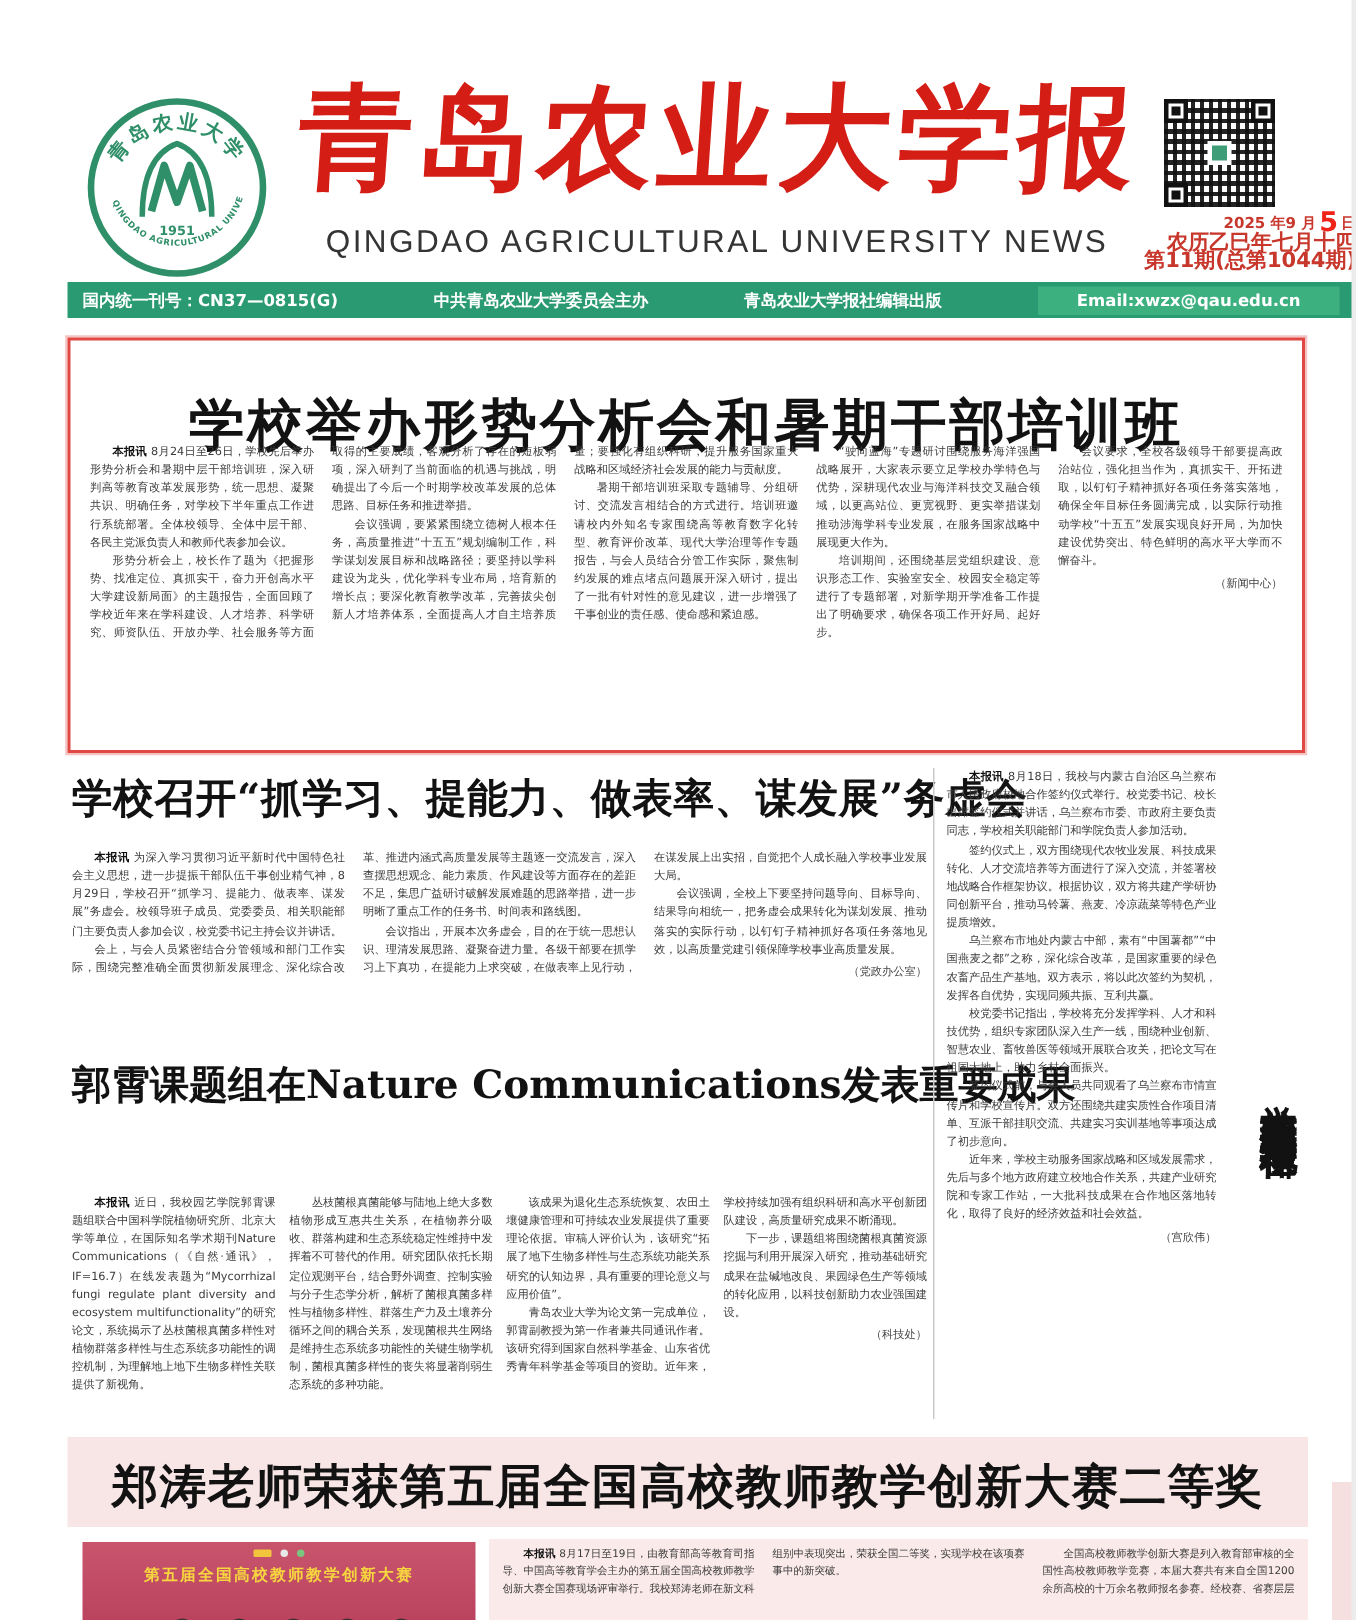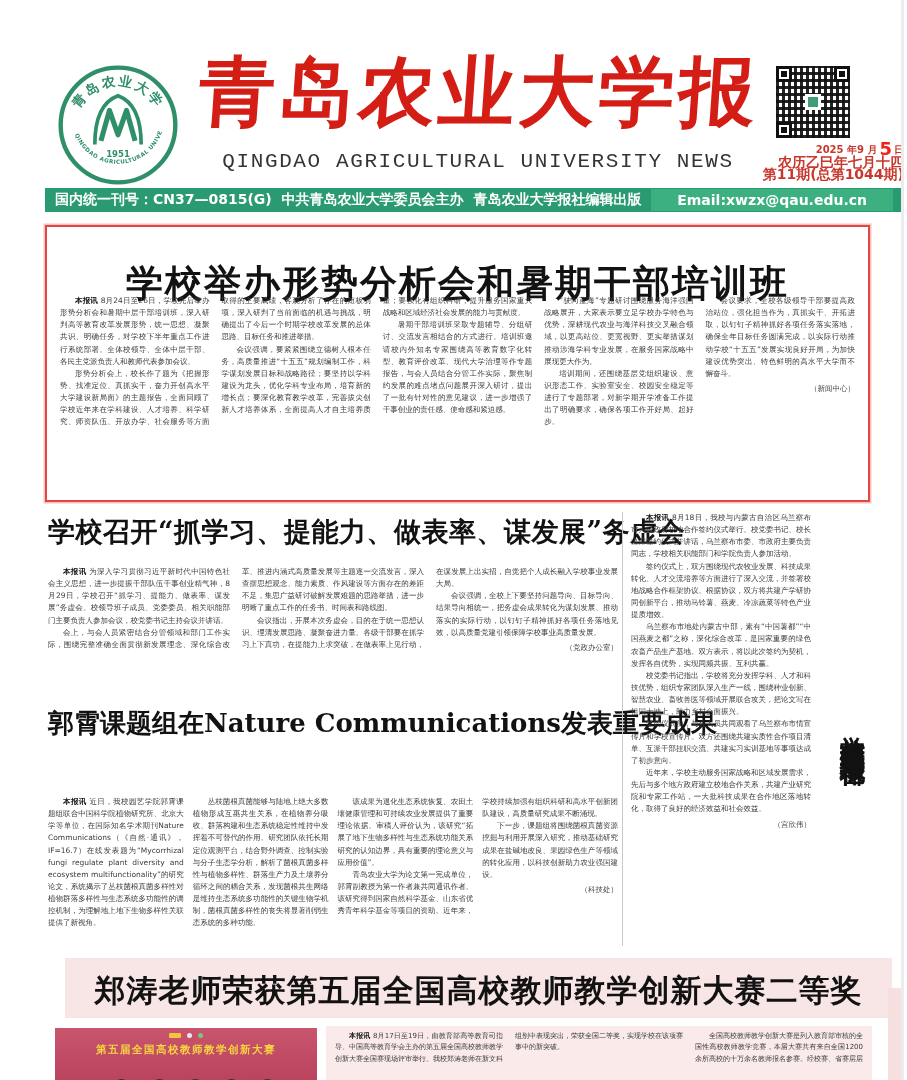--- a/index.html
+++ b/index.html
@@ -9,41 +9,41 @@
   .page{position:relative;width:907px;height:1080px;background:#fff;overflow:hidden;}
   .edge-line{position:absolute;left:901px;top:0;width:3px;height:100%;background:#ececec;}
 
   
   .seal{position:absolute;left:56px;top:64px;width:124px;height:122px;}
   .title-zh{position:absolute;left:186px;top:40px;width:586px;height:108px;
             font-family:"DejaVu Serif","Liberation Serif",serif;font-weight:700;
             font-size:76px;line-height:104px;color:#d41d15;text-align:center;
             letter-spacing:4px;transform:skewX(-4deg);white-space:nowrap;}
   .title-en{position:absolute;left:168px;top:150px;width:620px;
-            font-family:Liberation Mono, monospace;font-size:21px;
+            font-family:Liberation Sans, sans-serif;font-size:21px;
             letter-spacing:1.6px;color:#343434;text-align:center;white-space:nowrap;}
   .qr{position:absolute;left:776px;top:66px;width:74px;height:72px;background:
       repeating-linear-gradient(0deg,rgba(17,17,17,.92) 0 3px,transparent 3px 7px),
       repeating-linear-gradient(90deg,rgba(17,17,17,.92) 0 3px,transparent 3px 6px);
       background-color:#fff;}
   .qr i{position:absolute;display:block;}
   .qr .f{width:10px;height:10px;border:3.5px solid #111;background:#fff;}
   .qr .f::after{content:"";position:absolute;inset:2px;background:#111;}
   .qr .tl{left:0;top:0;} .qr .tr{right:0;top:0;} .qr .bl{left:0;bottom:0;}
   .qr .logo{left:29px;top:28px;width:16px;height:16px;background:#fff;}
   .qr .logo::after{content:"";position:absolute;inset:3px;background:#3f9d78;}
   .dates{position:absolute;left:748px;top:142px;width:156px;text-align:right;color:#c8372c;}
   .d1{font-size:10px;font-weight:700;line-height:13px;}
   .d1 .day{font-size:18px;color:#ef2318;font-weight:700;padding:0 2px;vertical-align:-2px;}
   .d2,.d3{font-size:14px;font-weight:700;line-height:12px;color:#c8372c;}
 
   
   .info-bar{position:absolute;left:45px;top:188px;width:858px;height:24px;background:#2a9a72;
             display:flex;align-items:center;justify-content:space-between;
-            padding:0 10px;box-sizing:border-box;color:#fff;font-size:14px;font-weight:700;}
+            padding:0 10px;box-sizing:border-box;color:#fff;font-size:11px;font-weight:700;}
   .info-bar .email{background:#3cb07f;padding:3px 26px;}
 
   
   .body{font-size:7.5px;line-height:1.62;color:#3b3b3b;text-align:justify;overflow:hidden;}
   .body p{margin:0;text-indent:2em;}
   .body p.byline{text-align:right;text-indent:0;margin-top:3px;color:#444;}
   .body b{color:#101010;}
   .cols-5{column-count:5;column-gap:12px;}
   .cols-4{column-count:4;column-gap:9px;}
   .cols-3{column-count:3;column-gap:12px;}
@@ -60,21 +60,21 @@
   .story2-h{position:absolute;left:48px;top:514px;width:570px;font-size:27px;letter-spacing:0.5px;white-space:nowrap;}
   .story2-b{position:absolute;left:48px;top:566px;width:570px;height:132px;}
   .story3-h{position:absolute;left:48px;top:706px;width:570px;font-size:26px;white-space:nowrap;}
   .story3-b{position:absolute;left:48px;top:796px;width:570px;height:190px;}
   .v-div{position:absolute;left:622px;top:512px;width:1px;height:434px;background:#c9c9c9;}
   .rstory-b{position:absolute;left:631px;top:512px;width:180px;height:434px;}
   .rstory-h{position:absolute;left:817px;top:512px;width:52px;height:436px;
             writing-mode:vertical-rl;font-size:25px;letter-spacing:1.5px;text-align:center;}
 
   
-  .pink-head{position:absolute;left:45px;top:958px;width:827px;height:60px;background:#f8e5e5;margin-left:20px;}
+  .pink-head{position:absolute;left:45px;top:958px;width:827px;height:60px;background:#f8e5e5;}
   .pink-head h2{position:absolute;left:0;top:12px;width:100%;text-align:center;
                 font-size:31px;letter-spacing:1px;}
   .photo{position:absolute;left:55px;top:1028px;width:262px;height:60px;
          background:linear-gradient(180deg,#c9556d,#b8405c);overflow:hidden;}
   .photo .logos{position:absolute;left:0;top:5px;width:100%;text-align:center;font-size:0;}
   .photo .logos i{display:inline-block;width:7px;height:5px;margin:0 3px;border-radius:1px;}
   .photo .logos .l1{background:#f3c53d;width:12px;}
   .photo .logos .l2{background:#e8e8e8;border-radius:50%;width:5px;height:5px;}
   .photo .logos .l3{background:#7bc67e;border-radius:50%;width:5px;height:5px;}
   .banner-text{position:absolute;left:0;top:15px;width:100%;text-align:center;

